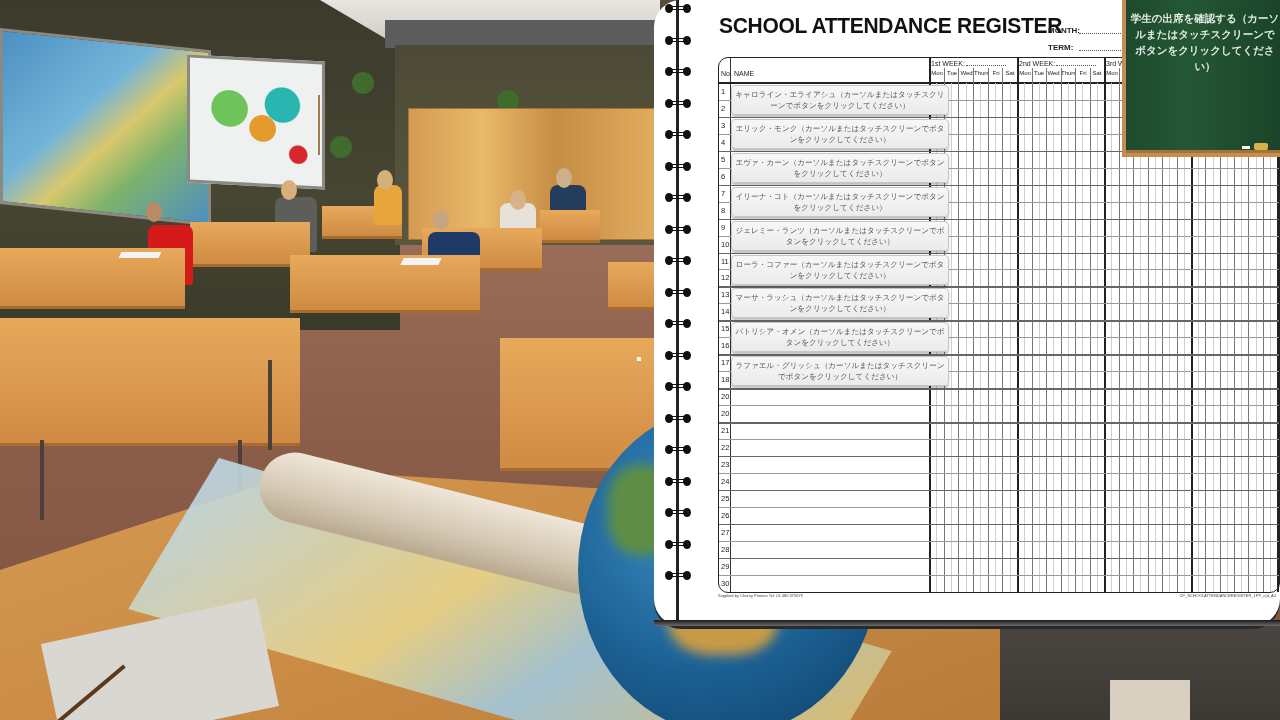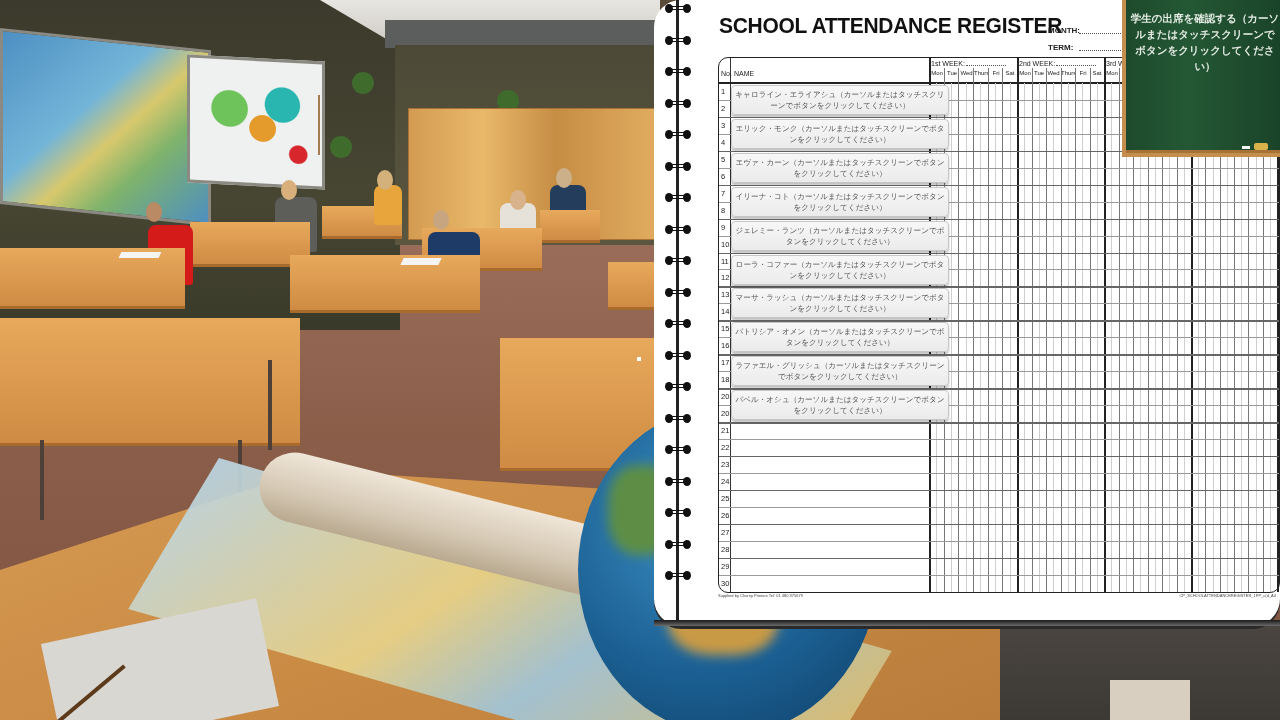--- a/index.html
+++ b/index.html
@@ -345,21 +345,20 @@
       <div class="row-num" style="top: 520.55px;">30</div>
       <div class="student-btn" style="top: 27px;">キャロライン・エライアシュ（カーソルまたはタッチスクリーンでボタンをクリックしてください）</div>
       <div class="student-btn" style="top: 60.9px;">エリック・モンク（カーソルまたはタッチスクリーンでボタンをクリックしてください）</div>
       <div class="student-btn" style="top: 94.8px;">エヴァ・カーン（カーソルまたはタッチスクリーンでボタンをクリックしてください）</div>
       <div class="student-btn" style="top: 128.7px;">イリーナ・コト（カーソルまたはタッチスクリーンでボタンをクリックしてください）</div>
       <div class="student-btn" style="top: 162.6px;">ジェレミー・ランツ（カーソルまたはタッチスクリーンでボタンをクリックしてください）</div>
       <div class="student-btn" style="top: 230.4px;">マーサ・ラッシュ（カーソルまたはタッチスクリーンでボタンをクリックしてください）</div>
       <div class="student-btn" style="top: 196.5px;">ローラ・コファー（カーソルまたはタッチスクリーンでボタンをクリックしてください）</div>
       <div class="student-btn" style="top: 264.3px;">パトリシア・オメン（カーソルまたはタッチスクリーンでボタンをクリックしてください）</div>
       <div class="student-btn" style="top: 298.2px;">ラファエル・グリッシュ（カーソルまたはタッチスクリーンでボタンをクリックしてください）</div>
-      <div class="student-btn" style="top: 332.1px;">パベル・オシュ（カーソルまたはタッチスクリーンでボタンをクリックしてください）</div>
     </div>
 
   <div class="footer-left">Supplied by Chorny Printers Tel: 01 480 375679</div>
   <div class="footer-right">CP_SCHOOLATTENDANCEREGISTER_1PP_c(d_A4</div>
 </div>
 <div class="notebook-bottom"></div>
 
 <div class="chalkboard">
   <div class="chalk-text">学生の出席を確認する（カーソルまたはタッチスクリーンでボタンをクリックしてください）</div>
   <div class="chalk"></div>

